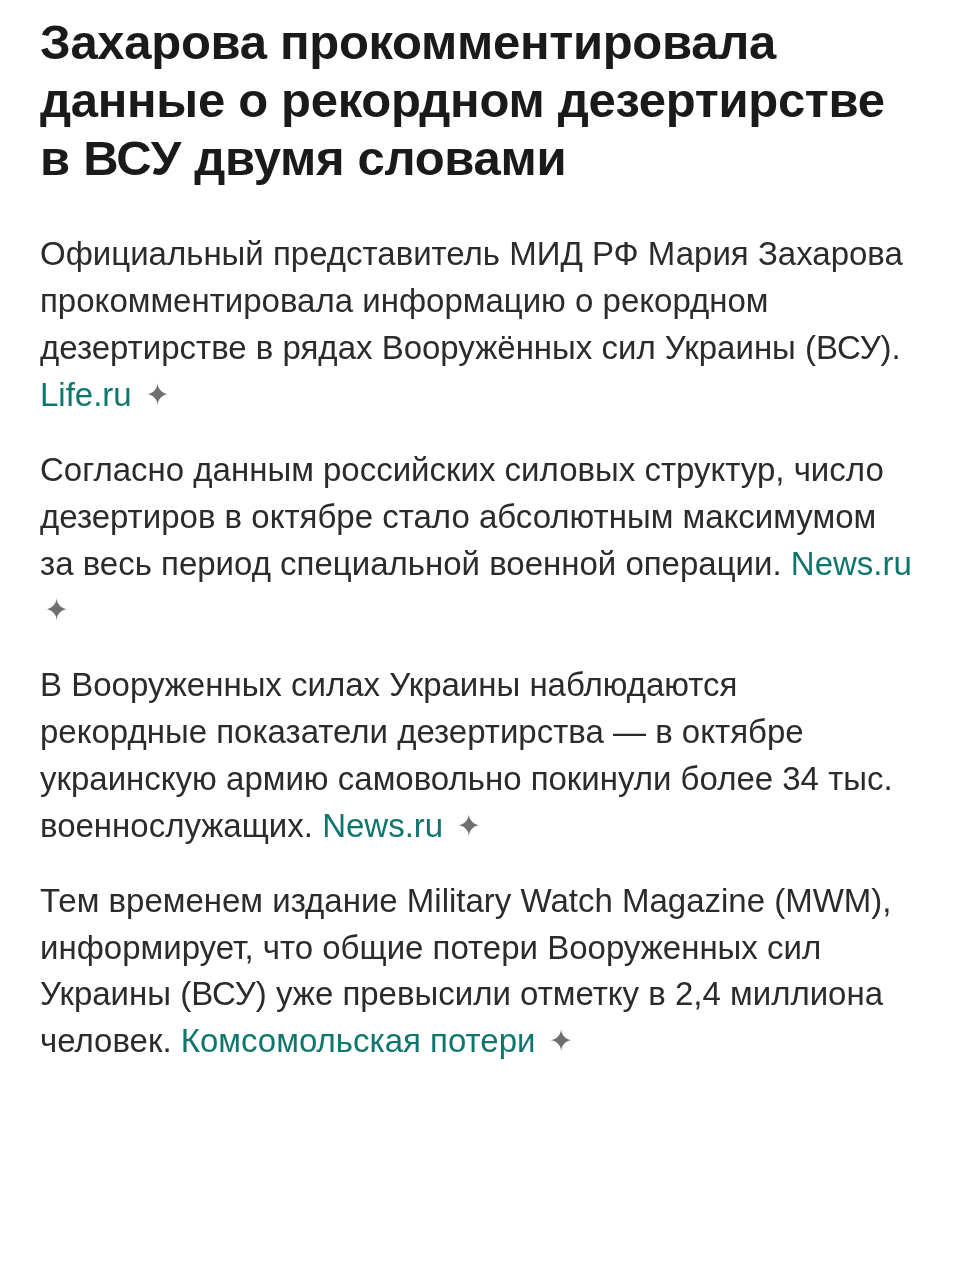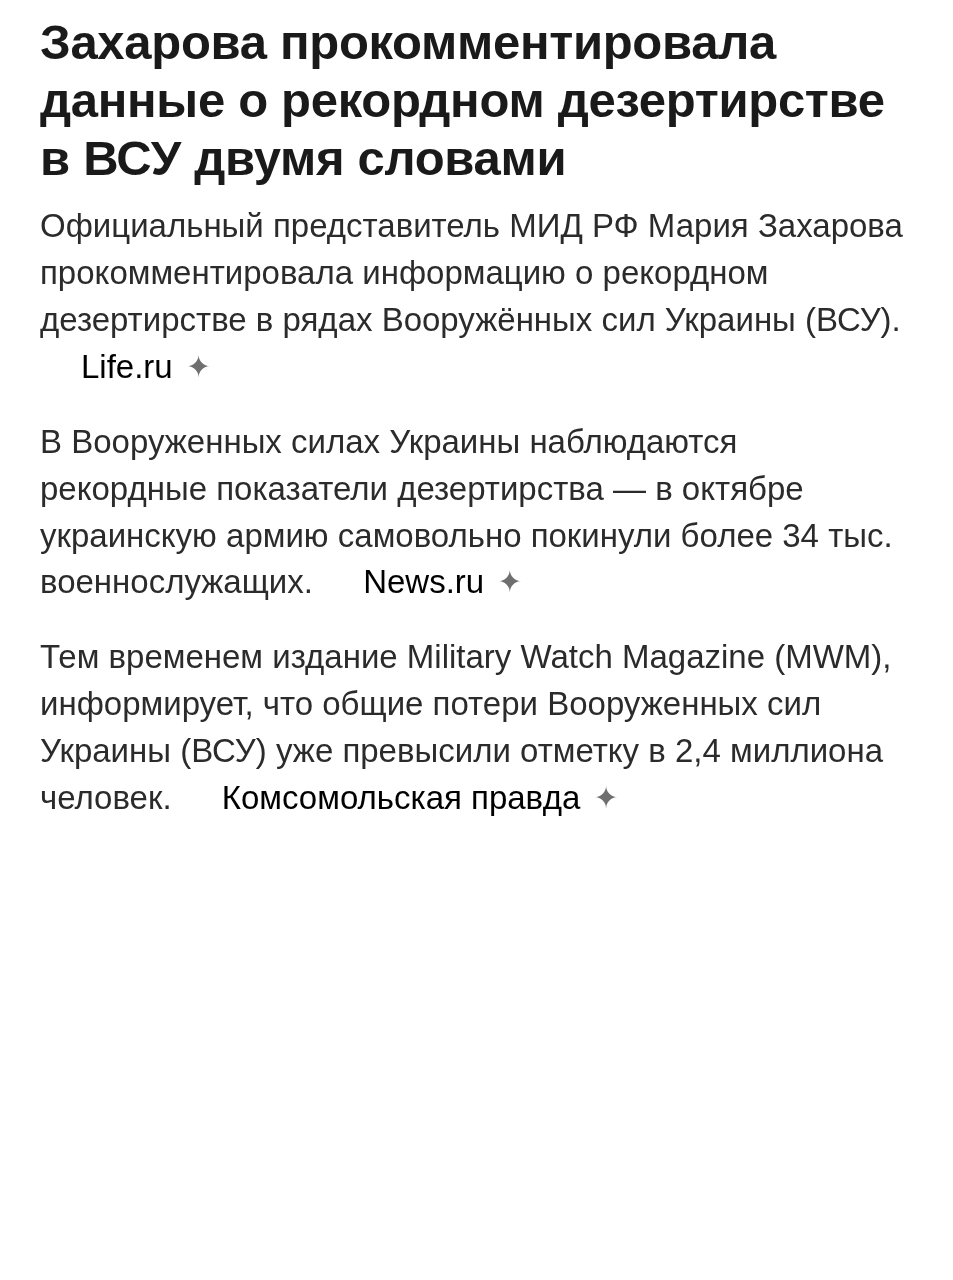--- a/index.html
+++ b/index.html
@@ -17,34 +17,33 @@
   .article {
     padding: 14px 40px 0 40px;
     box-sizing: border-box;
   }
   .headline {
     font-size: 49px;
     line-height: 1.18;
     font-weight: 700;
     letter-spacing: -0.3px;
     color: #1a1a1a;
-    margin: 0 0 16px 0;
+    margin: 0 0 44px 0;
     max-width: 890px;
   }
   .paragraph {
     font-size: 33px;
     line-height: 1.42;
     color: #2b2b2b;
     margin: 0 0 28px 0;
     max-width: 880px;
     font-weight: 400;
   }
   .source {
-    color: #000000;
-    margin-left: 41px;
+    color: #0f766e;
   }
   .sparkle {
     color: #6f6f6f;
     font-size: 30px;
     display: inline-block;
     transform: translateY(-1px);
     padding-left: 4px;
   }
 </style>
 </head>
@@ -53,26 +52,31 @@
 <div class="article">
 
   <h1 class="headline">Захарова прокомментировала данные о рекордном дезертирстве в ВСУ двумя словами</h1>
 
   <p class="paragraph">
     <span>Официальный представитель МИД РФ Мария Захарова прокомментировала информацию о рекордном дезертирстве в рядах Вооружённых сил Украины (ВСУ).</span>
     <span class="source">Life.ru</span>
     <span class="sparkle">✦</span>
   </p>
 
+  <p class="paragraph">
+    <span>Согласно данным российских силовых структур, число дезертиров в октябре стало абсолютным максимумом за весь период специальной военной операции.</span>
+    <span class="source">News.ru</span>
+    <span class="sparkle">✦</span>
+  </p>
 
   <p class="paragraph">
     <span>В Вооруженных силах Украины наблюдаются рекордные показатели дезертирства — в октябре украинскую армию самовольно покинули более 34 тыс. военнослужащих.</span>
     <span class="source">News.ru</span>
     <span class="sparkle">✦</span>
   </p>
 
   <p class="paragraph">
     <span>Тем временем издание Military Watch Magazine (MWM), информирует, что общие потери Вооруженных сил Украины (ВСУ) уже превысили отметку в 2,4 миллиона человек.</span>
-    <span class="source">Комсомольская правда</span>
+    <span class="source">Комсомольская потери</span>
     <span class="sparkle">✦</span>
   </p>
 
 </div>
 
 </body></html>

